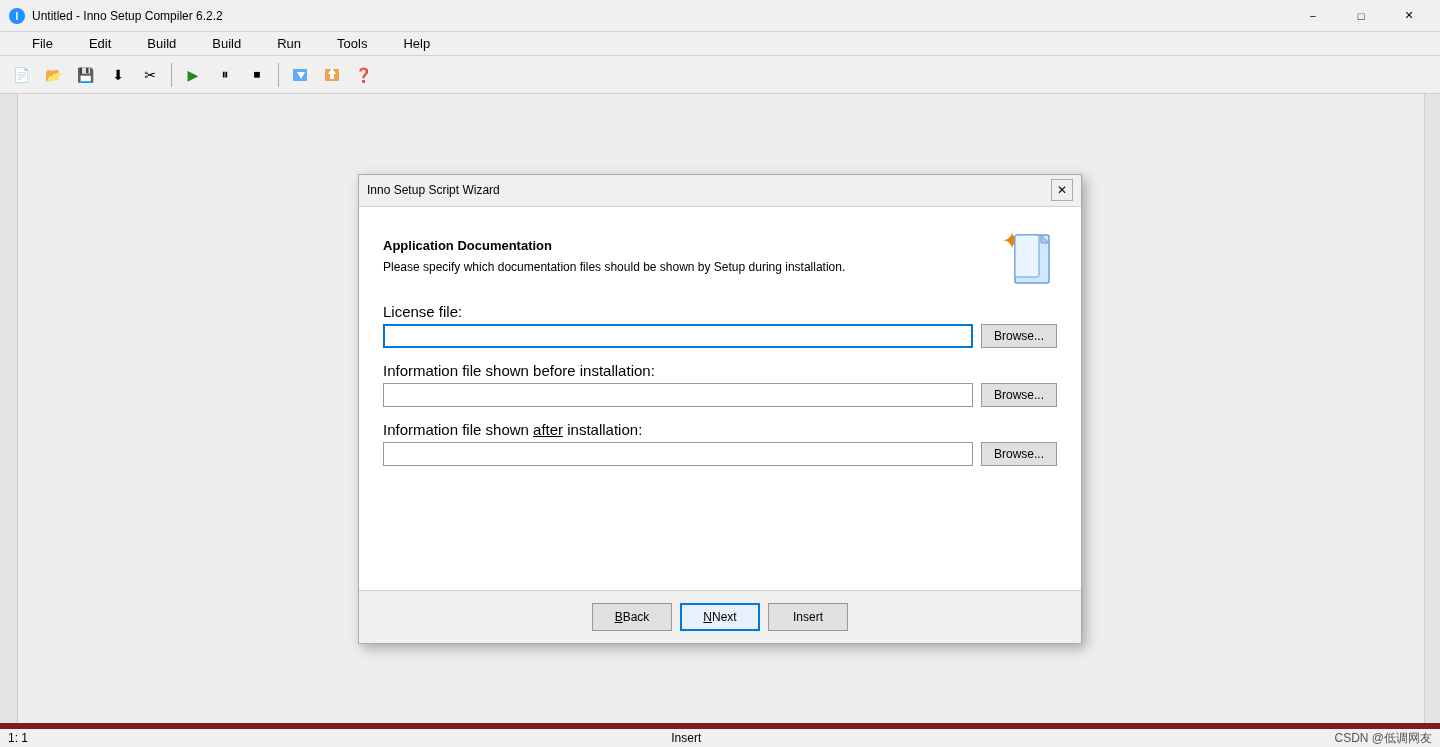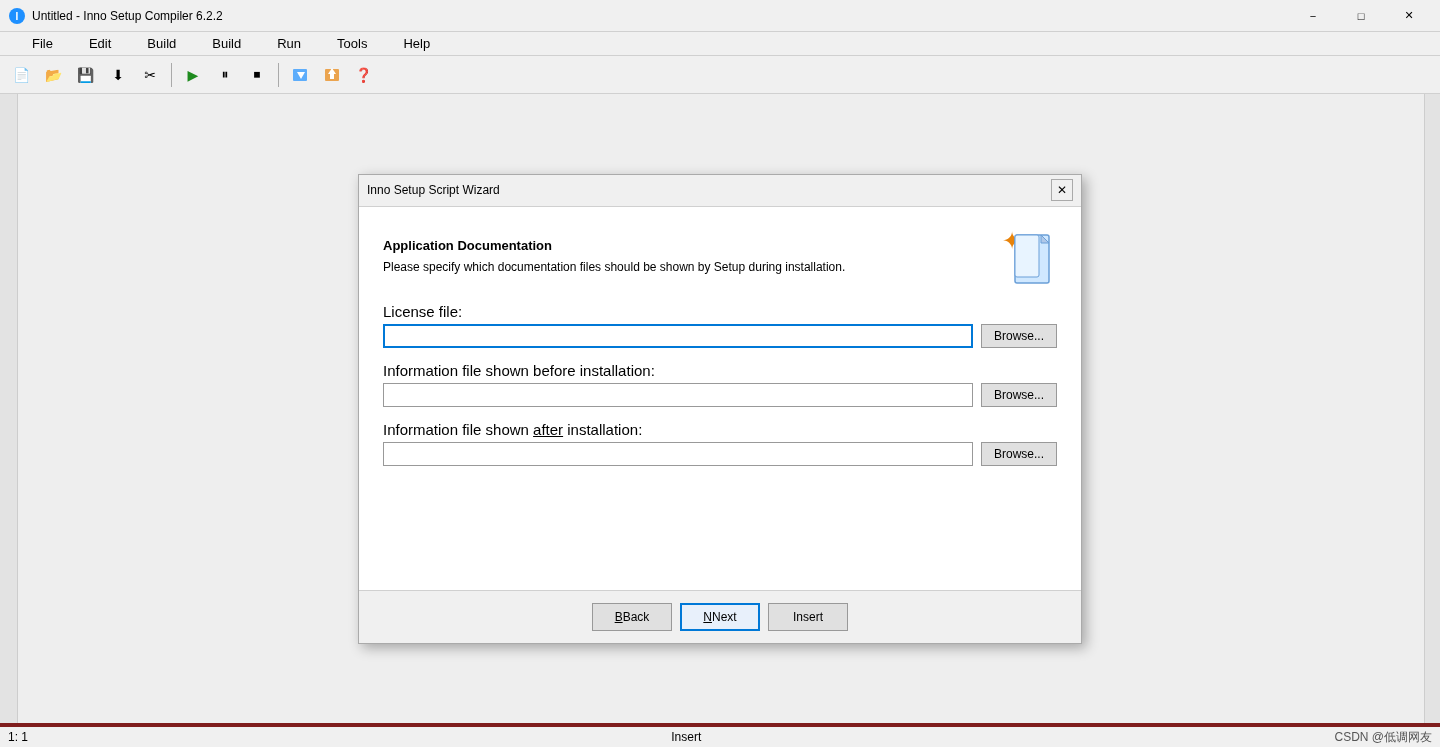--- a/index.html
+++ b/index.html
@@ -117,21 +117,21 @@
     .editor-area {
       flex: 1;
       background: #ffffff;
       position: relative;
     }
 
     
     .status-bar {
       height: 24px;
       background: #f0f0f0;
-      border-top: 4px solid #7f1d1d;
+      border-top: 6px solid #7f1d1d;
       display: flex;
       align-items: center;
       padding: 0 8px;
       font-size: 12px;
       position: absolute;
       bottom: 0;
       left: 0;
       right: 0;
     }
     .status-left { flex: 1; }

